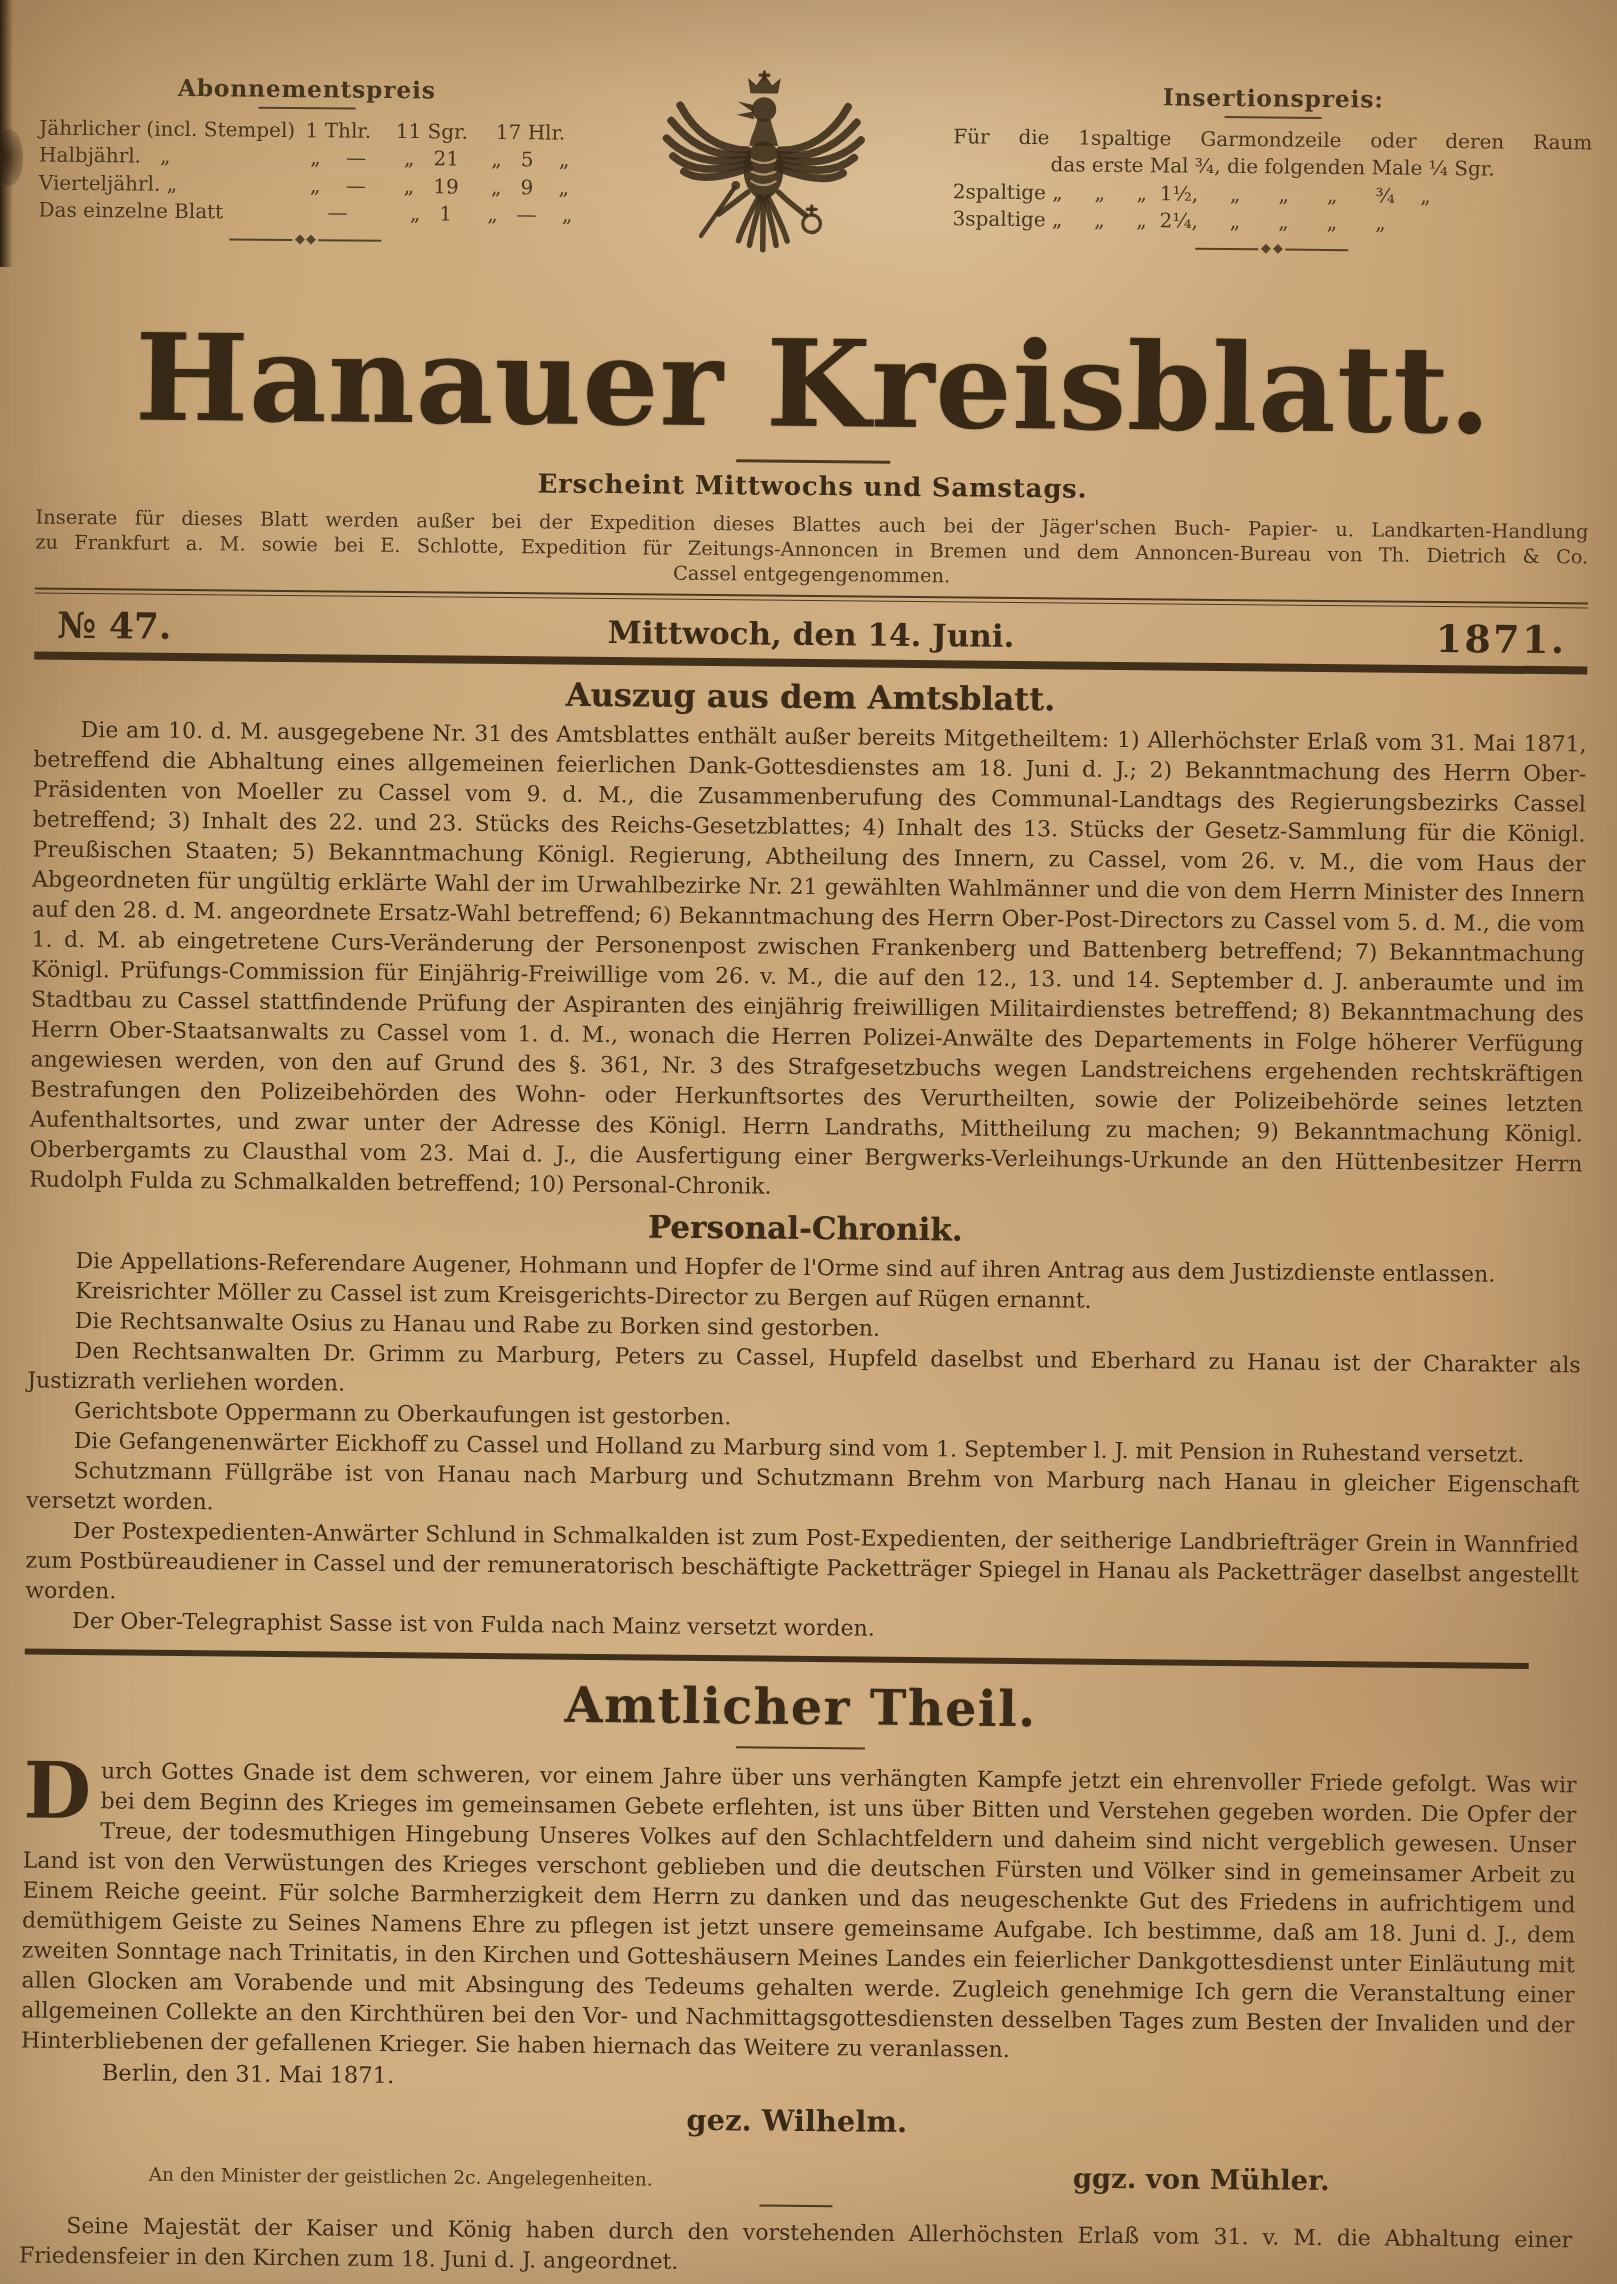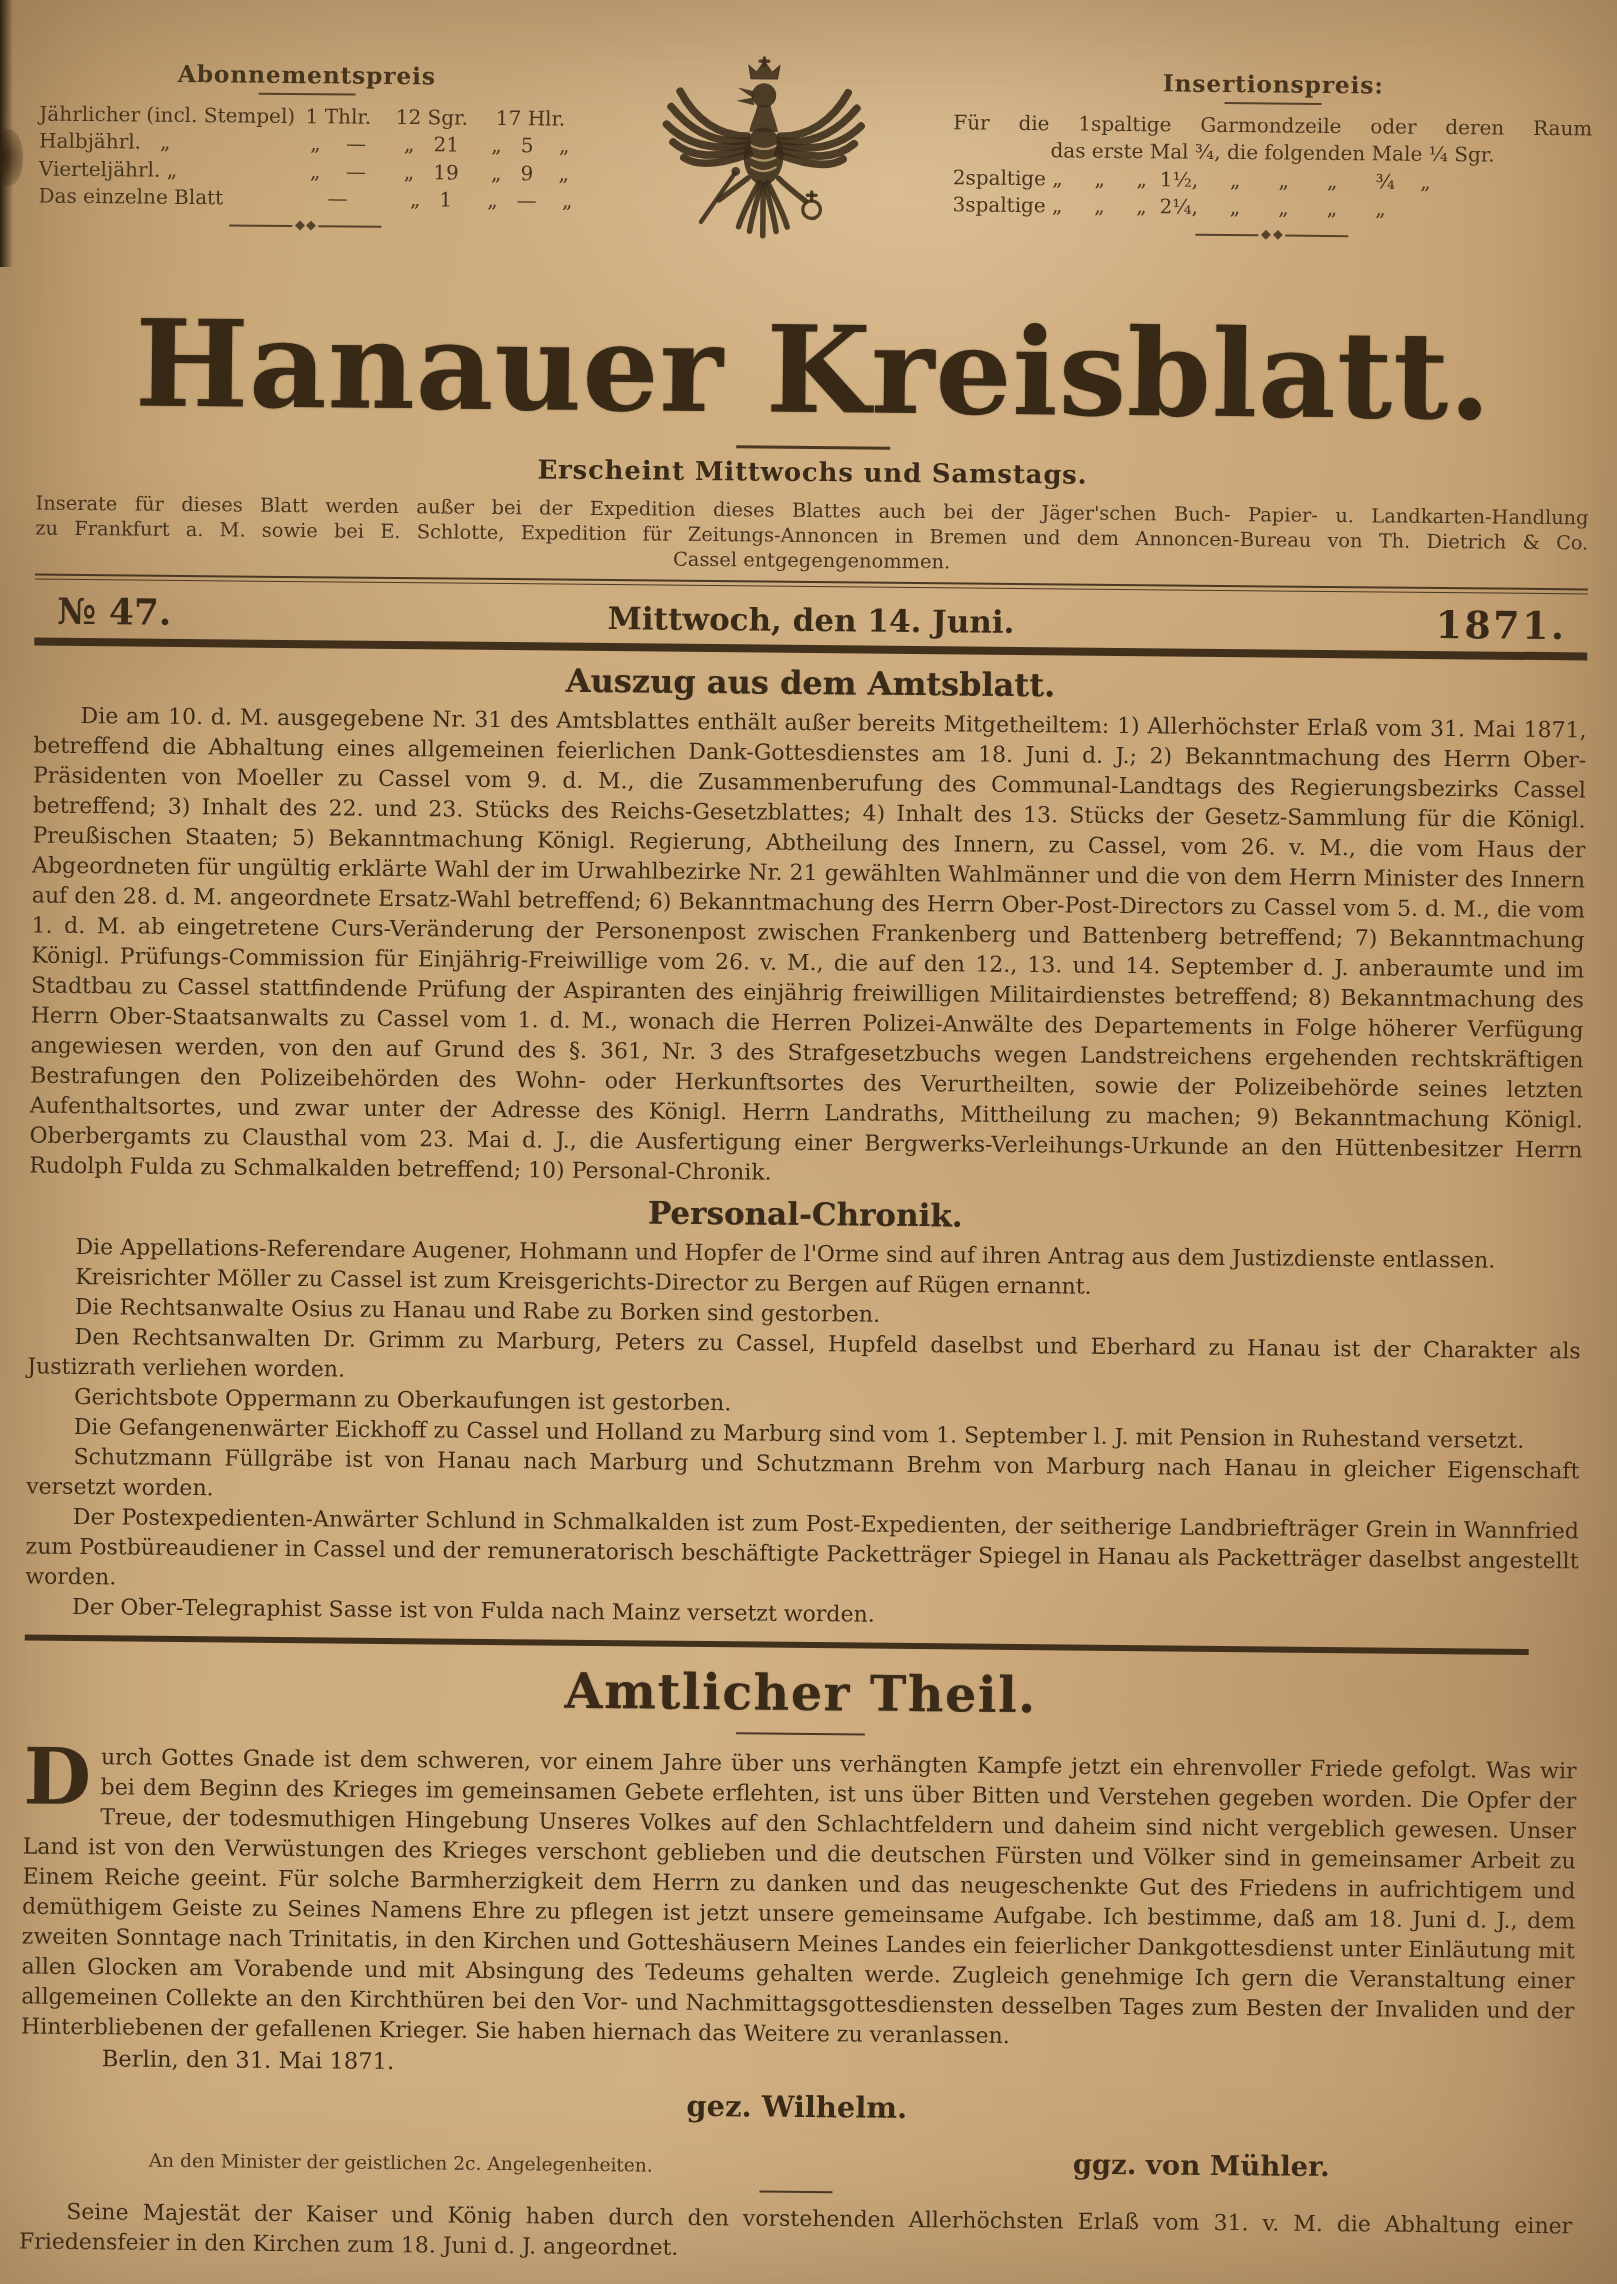--- a/index.html
+++ b/index.html
@@ -15,21 +15,21 @@
       radial-gradient(ellipse 614px 340px at 86% 74%, rgba(115,80,45,0.12), transparent 72%),
       linear-gradient(100deg,#bd9a6c 0%,#cbaa7c 18%,#d1b083 50%,#c5a173 82%,#b6926a 100%);
     position:relative;
   }
   .vignette { position:absolute; inset:0; box-shadow:inset 0 0 178px rgba(80,55,25,0.38); pointer-events:none; z-index:5; }
   .scan-edge-left { position:absolute; left:0; top:0; width:13px; height:267px;
     background:linear-gradient(to right,#241b10,rgba(36,27,16,0)); z-index:4; }
   .scan-nub { position:absolute; left:-4.9px; top:129px; width:27.5px; height:57px; border-radius:50%;
     background:radial-gradient(ellipse at 30% 50%, rgba(40,28,14,0.85), rgba(40,28,14,0)); z-index:4; }
 
-  .page { width:1617px; height:2284px; padding:44px 32px 0; position:relative; }
+  .page { width:1617px; height:2284px; padding:58px 32px 0; position:relative; }
   .tilt { transform:rotate(0.55deg); transform-origin:50% 38%; }
 
   
   .masthead { display:grid; grid-template-columns:534px 1fr 639px; align-items:start; min-height:252px; }
   .mast-block { padding-top:22.6px; font-size:20px; line-height:27.5px; color:#46351f; }
   .mast-title { text-align:center; font-weight:bold; font-size:23.4px; letter-spacing:0.8px; }
   .mast-rule { width:97px; height:1.6px; background:#55422a; margin:4px auto 8px; }
   .abo-row { display:grid; grid-template-columns:46% 17% 18% 19%; white-space:pre; }
   .abo-row .c { text-align:center;margin-left:16px; }
   .ins-line { white-space:pre; }
@@ -86,21 +86,21 @@
 <div class="scan-nub"></div>
 
 <div class="page">
 <div class="tilt">
 
   <div class="masthead">
     <div class="mast-block">
       <div class="mast-title">Abonnementspreis</div>
       <div class="mast-rule"></div>
       <div class="abo-row">
-        <span>Jährlicher (incl. Stempel)</span><span class="c">1 Thlr.</span><span class="c">12 Sgr.</span><span class="c">17 Hlr.</span>
+        <span>Jährlicher (incl. Stempel)</span><span class="c">1 Thlr.</span><span class="c">11 Sgr.</span><span class="c">17 Hlr.</span>
       </div>
       <div class="abo-row">
         <span>Halbjährl.   „</span><span class="c">„    —</span><span class="c">„   21</span><span class="c">„   5    „</span>
       </div>
       <div class="abo-row">
         <span>Vierteljährl. „</span><span class="c">„    —</span><span class="c">„   19</span><span class="c">„   9    „</span>
       </div>
       <div class="abo-row">
         <span>Das einzelne Blatt</span><span class="c">—</span><span class="c">„   1</span><span class="c">„   —    „</span>
       </div>

